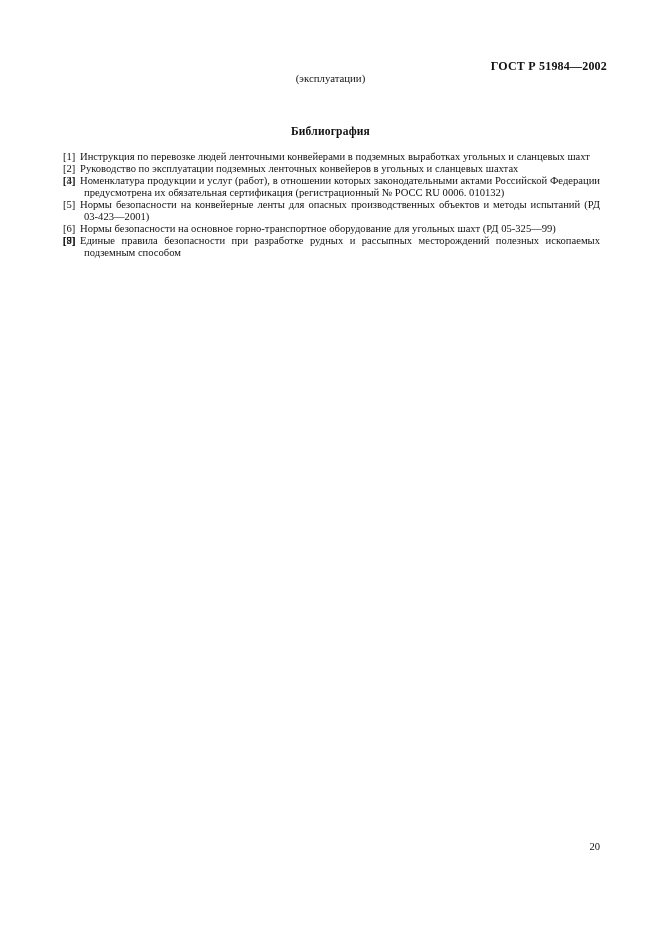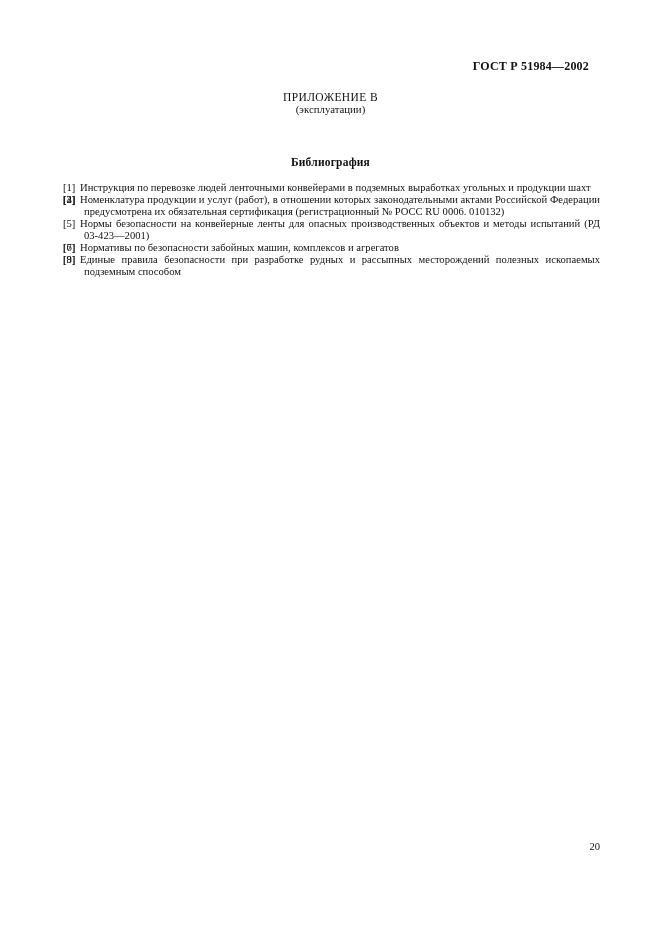--- a/index.html
+++ b/index.html
@@ -12,21 +12,21 @@
     width: 661px;
     height: 936px;
     background: #ffffff;
     font-family: "Liberation Serif", serif;
     color: #111111;
     overflow: hidden;
     margin: 0 auto;
   }
   .doc-code {
     padding-top: 60px;
-    padding-right: 72px;
+    padding-right: 54px;
     text-align: right;
     font-weight: bold;
     font-size: 12px;
     line-height: 12px;
     letter-spacing: 0.2px;
   }
   .appendix-title {
     margin-top: 19px;
     text-align: center;
     font-size: 11.5px;
@@ -70,32 +70,31 @@
     font-size: 10.6px;
     line-height: 12px;
   }
 </style>
 </head>
 <body>
 
 <div class="page">
   <div class="doc-code">ГОСТ Р 51984—2002</div>
 
-  <div class="appendix-title">ПРИЛОЖЕНИЕ В</div>
 
   <div class="appendix-subtitle">(эксплуатации)</div>
 
   <div class="section-title">Библиография</div>
 
   <div class="bib-list">
-      <div class="bib-item"><span class="marker">[1]</span><span>Инструкция по перевозке людей ленточными конвейерами в подземных выработках угольных и продукции шахт</span></div>
-      <div class="bib-item"><span class="marker">[2]</span></div>
+      <div class="bib-item"><span class="marker">[1]</span><span>Инструкция по перевозке людей ленточными конвейерами в подземных выработках угольных и сланцевых шахт</span></div>
+      <div class="bib-item"><span class="marker">[2]</span><span>Руководство по эксплуатации подземных ленточных конвейеров в угольных и сланцевых шахтах</span></div>
       <div class="bib-item"><span class="marker">[3]</span></div>
       <div class="bib-item"><span class="marker">[4]</span><span>Номенклатура продукции и услуг (работ), в отношении которых законодательными актами Российской Федерации предусмотрена их обязательная сертификация (регистрационный № РОСС RU 0006. 010132)</span></div>
       <div class="bib-item"><span class="marker">[5]</span><span>Нормы безопасности на конвейерные ленты для опасных производственных объектов и методы испытаний (РД 03-423—2001)</span></div>
-      <div class="bib-item"><span class="marker">[6]</span></div>
-      <div class="bib-item"><span class="marker">[7]</span><span>Нормативы по безопасности забойных машин, комплексов и агрегатов</span></div>
+      <div class="bib-item"><span class="marker">[6]</span><span>Нормы безопасности на основное горно-транспортное оборудование для угольных шахт (РД 05-325—99)</span></div>
+      <div class="bib-item"><span class="marker">[7]</span></div>
       <div class="bib-item"><span class="marker">[8]</span></div>
       <div class="bib-item"><span class="marker">[9]</span><span>Единые правила безопасности при разработке рудных и рассыпных месторождений полезных ископаемых подземным способом</span></div>
     </div>
 
   <div class="page-number">20</div>
 </div>
 
 </body></html>

